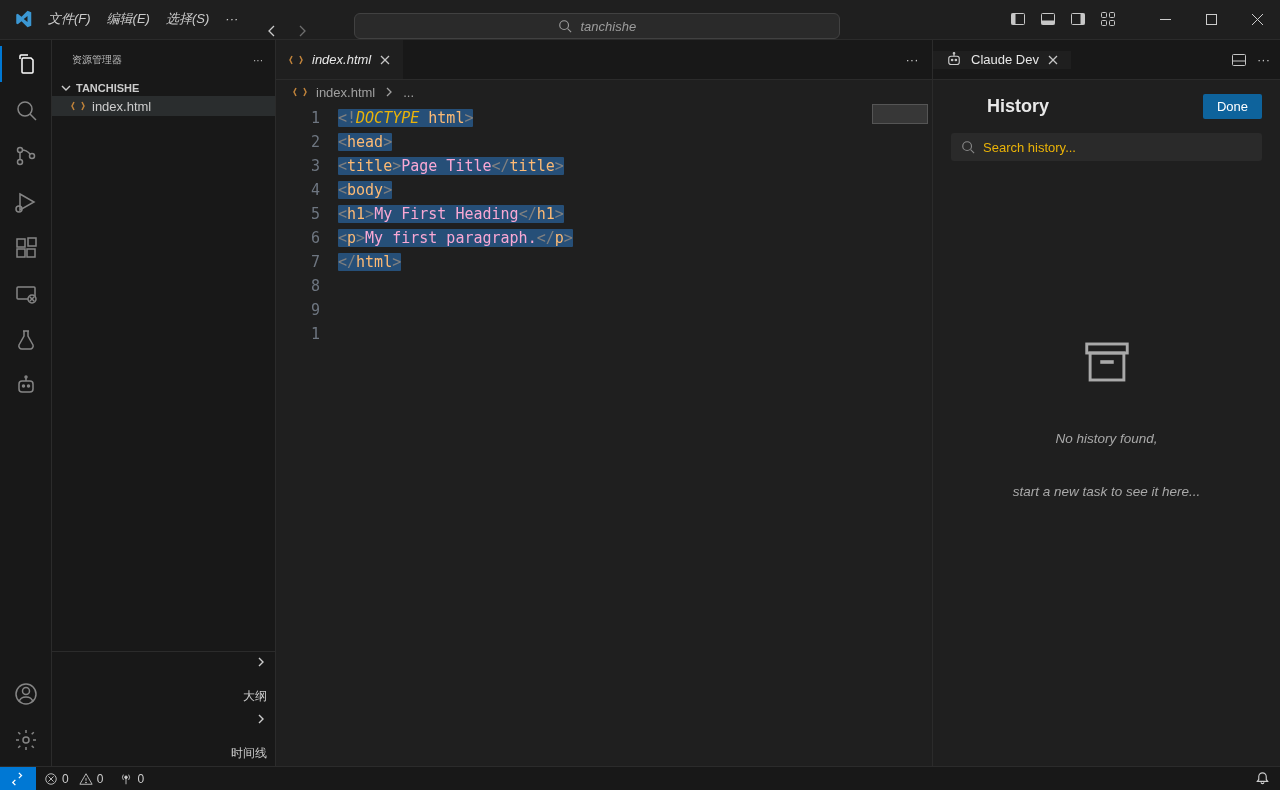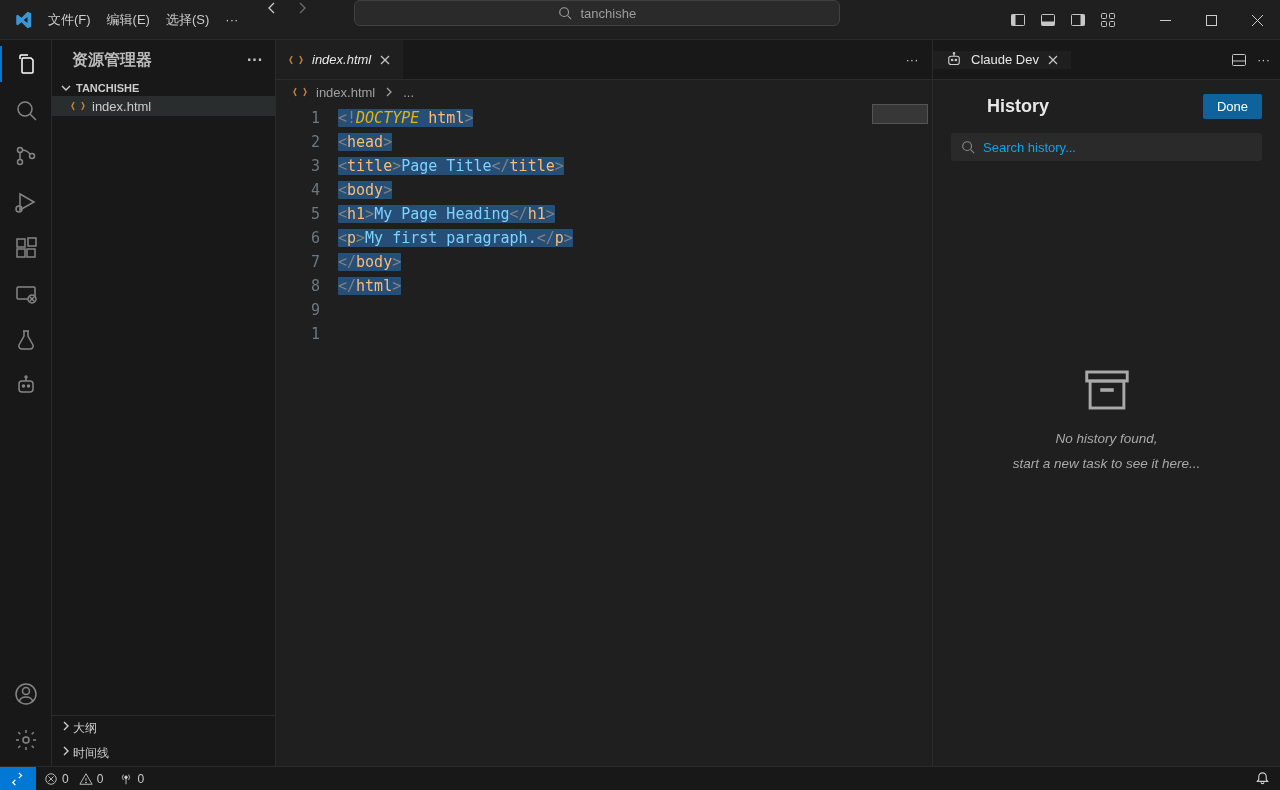--- a/index.html
+++ b/index.html
@@ -6,22 +6,23 @@
 body {
   width: 1280px; height: 790px;
   background: #1e1e1e; color: #cccccc;
   font-family: -apple-system, "Segoe UI", sans-serif;
   font-size: 13px; overflow: hidden;
   display: flex; flex-direction: column;
 }
 
 .titlebar {
   height: 40px; background: #1f1f1f;
-  display: flex; align-items: flex-start;
+  display: flex; align-items: flex-end;
   border-bottom: 1px solid #2b2b2b;
+  font-style: italic;
 }
 .tb-left { display: flex; align-items: center; padding-left: 6px; }
 .logo { width: 34px; display:flex; justify-content:center; }
 .menu-item { padding: 0 8px; line-height: 40px; cursor: default;}
 .nav-arrows { display: flex; gap:14px; padding: 0 18px; color:#858585;}
 .search-box {
   flex: 0 0 486px; height: 26px; background: #2a2a2a;
   border: 1px solid #414141; border-radius: 6px;
   display: flex; align-items: center; justify-content: center;
   gap: 8px; color: #9d9d9d;
@@ -41,57 +42,57 @@
 }
 .ab-icon { width: 28px; height: 28px; display:flex; align-items:center; justify-content:center; color:#858585; }
 .ab-icon.active { color:#ffffff; position:relative; }
 .ab-icon.active::before { content:""; position:absolute; left:-12px; top:-4px; width:2px; height:36px; background:#0078d4; }
 .ab-spacer { flex:1; }
 .sidebar {
   width: 224px; background: #181818;
   display:flex; flex-direction:column;
   border-right:1px solid #2b2b2b;
 }
-.sb-header { height:40px; display:flex; align-items:center; padding:0 12px 0 20px; font-size:16px; color:#bbbbbb;font-weight:bold;}
+.sb-header { height:40px; display:flex; align-items:center; padding:0 12px 0 20px; font-size:10px; color:#bbbbbb;}
 .sb-header .dots { margin-left:auto; color:#c5c5c5;}
 .sb-section { display:flex; align-items:center; padding:2px 8px; font-size:11px; font-weight:700; }
 .sb-section .chev { margin-right:4px; }
 .file-row { display:flex; align-items:center; gap:6px; padding:2px 0 2px 18px; background:#2a2d2e; font-size:13px;}
 .file-row .file-icon { color:#c0833b; }
 .sb-bottom { margin-top:auto; border-top:1px solid #2b2b2b;}
-.sb-collapse { display:flex; align-items:flex-start; gap:1px; padding:4px 8px; font-size:12px;}
+.sb-collapse { display:flex; align-items:flex-end; gap:20px; padding:4px 8px; font-size:12px;flex-direction:column;}
 
 .editor-region { flex:1; display:flex; flex-direction:column; background:#1f1f1f; min-width:0;}
 .tabs { height:40px; background:#181818; display:flex; align-items:stretch; border-bottom:1px solid #2b2b2b;}
 .tab { display:flex; align-items:center; gap:8px; padding:0 12px; background:#1f1f1f; color:#e7e7e7; font-style:italic;}
 .tab .file-icon { color:#c0833b; }
 .tab .close { color:#c5c5c5; font-style:normal;}
 .tabs .dots { margin-left:auto; width:40px; display:flex; align-items:center; justify-content:center; color:#c5c5c5;}
 .breadcrumb { display:flex; align-items:center; gap:8px; padding:4px 16px; color:#a0a0a0; font-size:13px;}
 .breadcrumb .file-icon { color:#c0833b; }
 .editor-body { flex:1; display:flex; position:relative; }
 .gutter { width:62px; text-align:right; padding-right:18px; color:#6e7681; font-family:Consolas,monospace; font-size:15px; line-height:24px; padding-top:2px;}
 .code { flex:1; font-family:Consolas,monospace; font-size:15px; line-height:24px; color:#d4d4d4; padding-top:2px; position:relative;}
 .code .line span.sel { background:#264f78; border-radius:1px;}
-.tok-punc{color:#808080;} .tok-doctype{color:#eab308;font-style:italic;} .tok-tag{color:#fdba74;} .tok-text{color:#7dd3fc;}
+.tok-punc{color:#808080;} .tok-doctype{color:#eab308;font-style:italic;} .tok-tag{color:#fdba74;} .tok-text{color:#f9a8d4;}
 .minimap { position:absolute; right:0; top:0; width:64px; height:100%; }
 .mm-thumb { position:absolute; right:4px; top:0; width:56px; height:20px; background:rgba(100,100,100,0.35); border:1px solid #555;}
 
 .right-panel { width:348px; background:#181818; border-left:1px solid #2b2b2b; display:flex; flex-direction:column;}
 .rp-tab { height:40px; background:#181818; display:flex; align-items:center; border-bottom:1px solid #2b2b2b;}
 .rp-tab .tab { font-style:normal; }
 .rp-icons { margin-left:auto; display:flex; gap:10px; padding-right:10px; color:#c5c5c5;}
 .rp-body { flex:1; background:#1f1f1f; padding:14px 18px; display:flex; flex-direction:column;}
 .rp-head { display:flex; align-items:center;margin-left:36px; }
 .rp-title { font-size:18px; font-weight:600; color:#e8e8e8; }
 .done-btn { margin-left:auto; background:#0e639c; color:#fff; border:none; padding:5px 14px; font-size:13px; border-radius:2px;}
-.hist-search { margin-top:14px; height:28px; background:#2a2a2a; border-radius:3px; display:flex; align-items:center; padding:0 10px; color:#0ea5e9;}
+.hist-search { margin-top:14px; height:28px; background:#2a2a2a; border-radius:3px; display:flex; align-items:center; padding:0 10px; color:#eab308;}
 .hist-empty { flex:1; display:flex; flex-direction:column; align-items:center; justify-content:center; gap:10px; color:#a9a9a9; padding-bottom:80px;}
 .hist-empty .box-icon { color:#a9a9a9; margin-bottom:4px;}
-.empty-line { font-style:italic; font-size:13.5px; color:#a9a9a9;}
+.empty-line { font-style:italic; font-size:13.5px; color:#a9a9a9;margin-top:28px;}
 
 .statusbar { height:24px; background:#181818; border-top:1px solid #2b2b2b; display:flex; align-items:center; font-size:12px; color:#cccccc;}
 .remote { width:36px; height:24px; background:#0078d4; display:flex; align-items:center; justify-content:center; color:#fff;}
 .status-item { display:flex; align-items:center; gap:4px; padding:0 8px;}
 .status-right { margin-left:auto; padding-right:10px;}
 svg { display:block; }
 </style>
 </head>
 <body>
 
@@ -329,23 +330,22 @@
           <div>7</div>
           <div>8</div>
           <div>9</div>
           <div>1</div>
       </div>
       <div class="code">
         <div class="line"><span class="sel"><span class="tok-punc">&lt;!</span><span class="tok-doctype">DOCTYPE</span><span class="tok-tag"> html</span><span class="tok-punc">&gt;</span></span></div>
         <div class="line"><span class="sel"><span class="tok-punc">&lt;</span><span class="tok-tag">head</span><span class="tok-punc">&gt;</span></span></div>
         <div class="line"><span class="sel"><span class="tok-punc">&lt;</span><span class="tok-tag">title</span><span class="tok-punc">&gt;</span><span class="tok-text">Page Title</span><span class="tok-punc">&lt;/</span><span class="tok-tag">title</span><span class="tok-punc">&gt;</span></span></div>
         <div class="line"><span class="sel"><span class="tok-punc">&lt;</span><span class="tok-tag">body</span><span class="tok-punc">&gt;</span></span></div>
-        <div class="line"><span class="sel"><span class="tok-punc">&lt;</span><span class="tok-tag">h1</span><span class="tok-punc">&gt;</span><span class="tok-text">My Page Heading</span><span class="tok-punc">&lt;/</span><span class="tok-tag">h1</span><span class="tok-punc">&gt;</span></span></div>
+        <div class="line"><span class="sel"><span class="tok-punc">&lt;</span><span class="tok-tag">h1</span><span class="tok-punc">&gt;</span><span class="tok-text">My First Heading</span><span class="tok-punc">&lt;/</span><span class="tok-tag">h1</span><span class="tok-punc">&gt;</span></span></div>
         <div class="line"><span class="sel"><span class="tok-punc">&lt;</span><span class="tok-tag">p</span><span class="tok-punc">&gt;</span><span class="tok-text">My first paragraph.</span><span class="tok-punc">&lt;/</span><span class="tok-tag">p</span><span class="tok-punc">&gt;</span></span></div>
-        <div class="line"><span class="sel"><span class="tok-punc">&lt;/</span><span class="tok-tag">body</span><span class="tok-punc">&gt;</span></span></div>
         <div class="line"><span class="sel"><span class="tok-punc">&lt;/</span><span class="tok-tag">html</span><span class="tok-punc">&gt;</span></span></div>
       </div>
       <div class="minimap">
           <div class="mm-thumb"></div>
         </div>
     </div>
   </div>
 
   <div class="right-panel">
     <div class="rp-tab">

